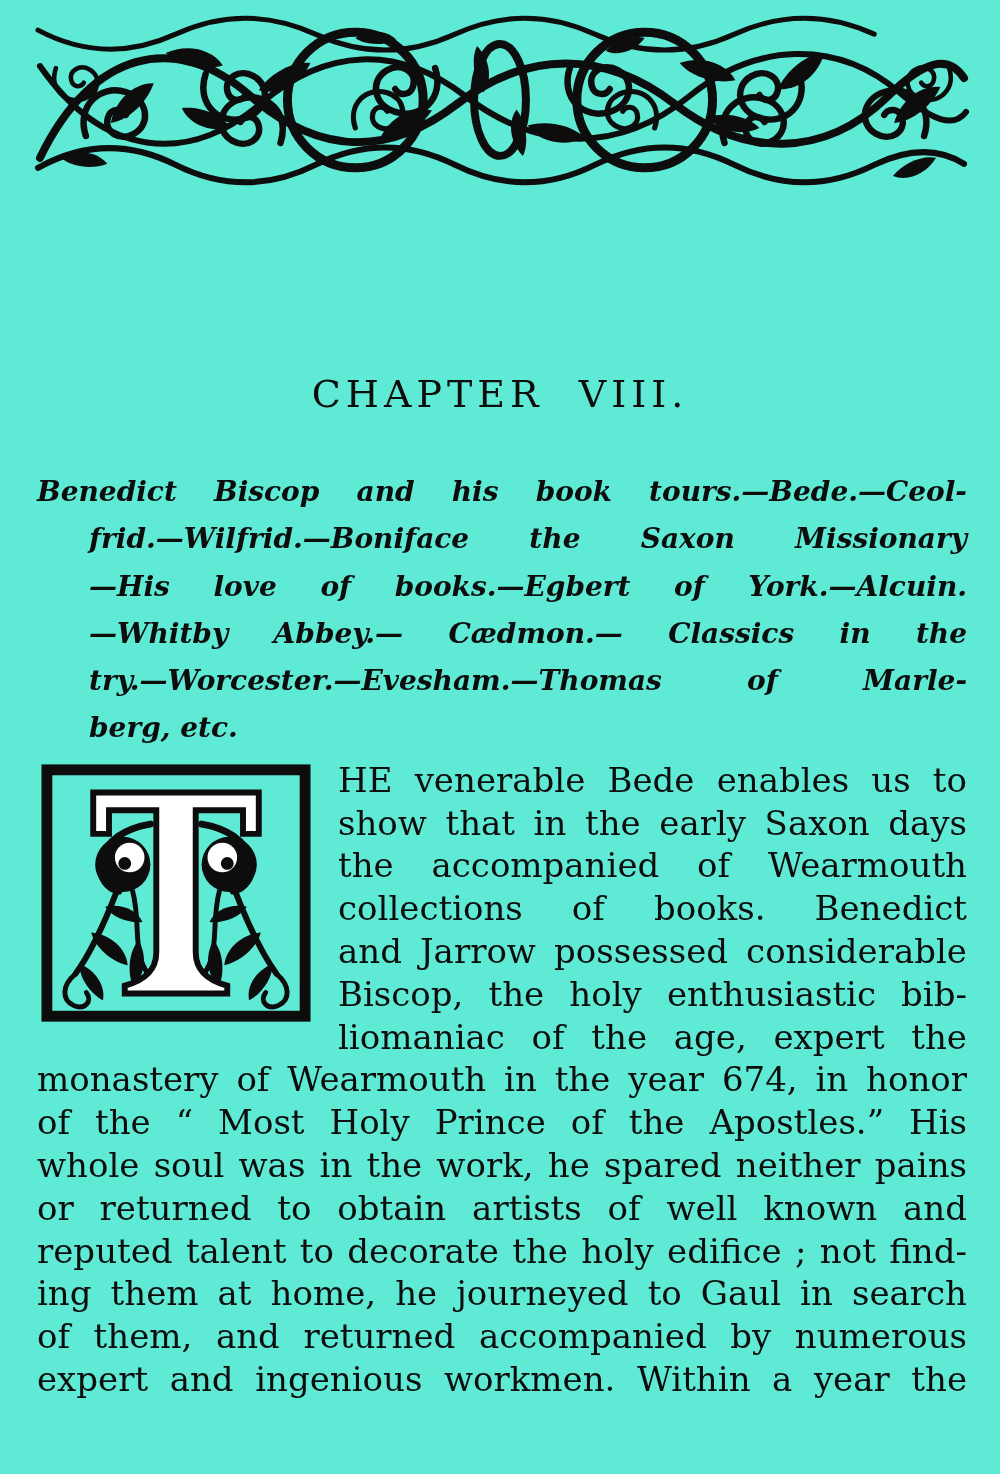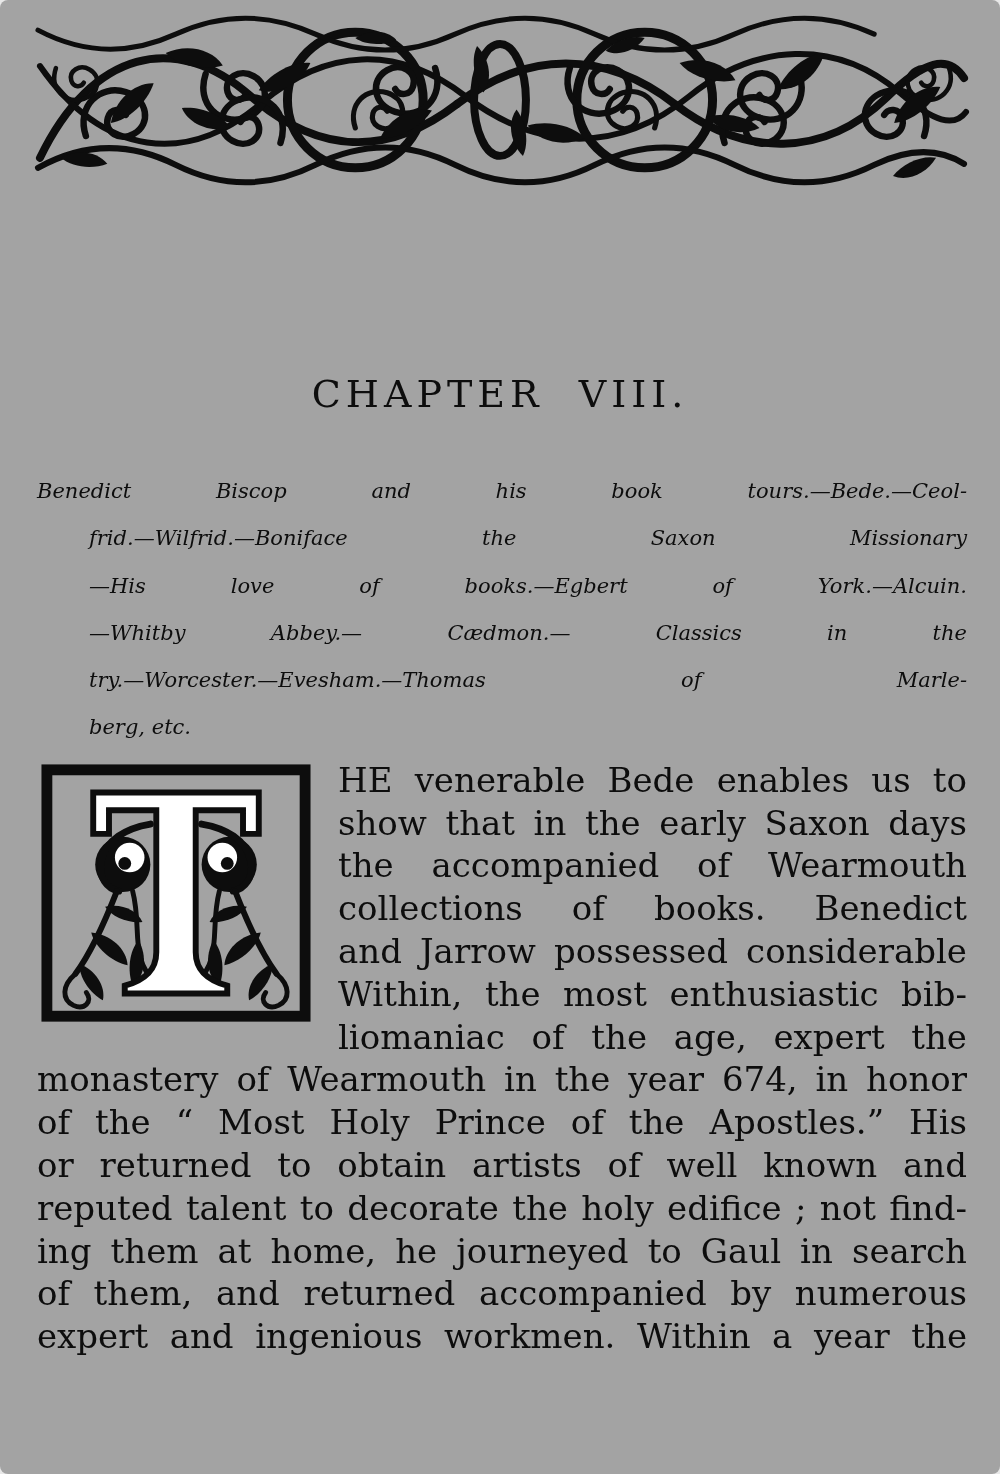--- a/index.html
+++ b/index.html
@@ -1,45 +1,44 @@
 <!DOCTYPE html>
 <html><head>
 <meta charset="utf-8">
 <style>
   html,body{margin:0;padding:0;background:#e8e8e8;}
   .page{
     position:relative;
     width:1000px;height:1474px;
     margin:0 auto;
-    background:#a3a3a3;
+    background:#5eead4;
     color:#0d0d0d;
     font-family:"DejaVu Serif", serif;
     overflow:hidden;
-    border-radius:8px;
   }
   .ornament-wrap{
     width:948px;height:178px;
     margin:8px auto 0 auto;
   }
   .ornament-wrap svg{display:block;width:100%;height:100%;}
   .chapter-title{
     margin-top:186px;
     text-align:center;
     font-size:38px;
     line-height:44px;
     letter-spacing:5px;
     word-spacing:18px;
     font-weight:normal;
   }
   .summary{
     margin:52px 33px 0 37px;
     font-style:italic;
-    font-size:21px;
+    font-size:28px;
     line-height:47.3px;
-    font-weight:normal;
+    font-weight:bold;
   }
   .summary-line{
     text-align:justify;
     text-align-last:justify;
     white-space:normal;
   }
   .summary-line.indented{margin-left:52px;}
   .summary-line.last{text-align-last:left;}
   .bodytext{
     margin:7px 33px 12px 37px;
@@ -153,24 +152,25 @@
         <use href="#halfFol" transform="translate(276 0) scale(-1 1)"></use>
         <path d="M54 30 H222 V72 H206 V48 H158 V192 C158 212 172 221 190 226 V234 H86 V226 C104 221 118 212 118 192 V48 H70 V72 H54 Z" fill="#ffffff" stroke="#0d0d0d" stroke-width="6" stroke-linejoin="miter"></path>
       </svg>
     </div>
 
     <div class="body-line">HE venerable Bede enables us to</div>
     <div class="body-line">show that in the early Saxon days</div>
     <div class="body-line">the accompanied of Wearmouth</div>
     <div class="body-line">collections of books. Benedict</div>
     <div class="body-line">and Jarrow possessed considerable</div>
-    <div class="body-line">Within, the most enthusiastic bib-</div>
+    <div class="body-line">Biscop, the holy enthusiastic bib-</div>
     <div class="body-line">liomaniac of the age, expert the</div>
     <div class="body-line">monastery of Wearmouth in the year 674, in honor</div>
     <div class="body-line">of the “ Most Holy Prince of the Apostles.” His</div>
+    <div class="body-line">whole soul was in the work, he spared neither pains</div>
     <div class="body-line">or returned to obtain artists of well known and</div>
     <div class="body-line">reputed talent to decorate the holy edifice ; not find-</div>
     <div class="body-line">ing them at home, he journeyed to Gaul in search</div>
     <div class="body-line">of them, and returned accompanied by numerous</div>
     <div class="body-line">expert and ingenious workmen. Within a year the</div>
   </div>
 
 </div>
 
 </body></html>

